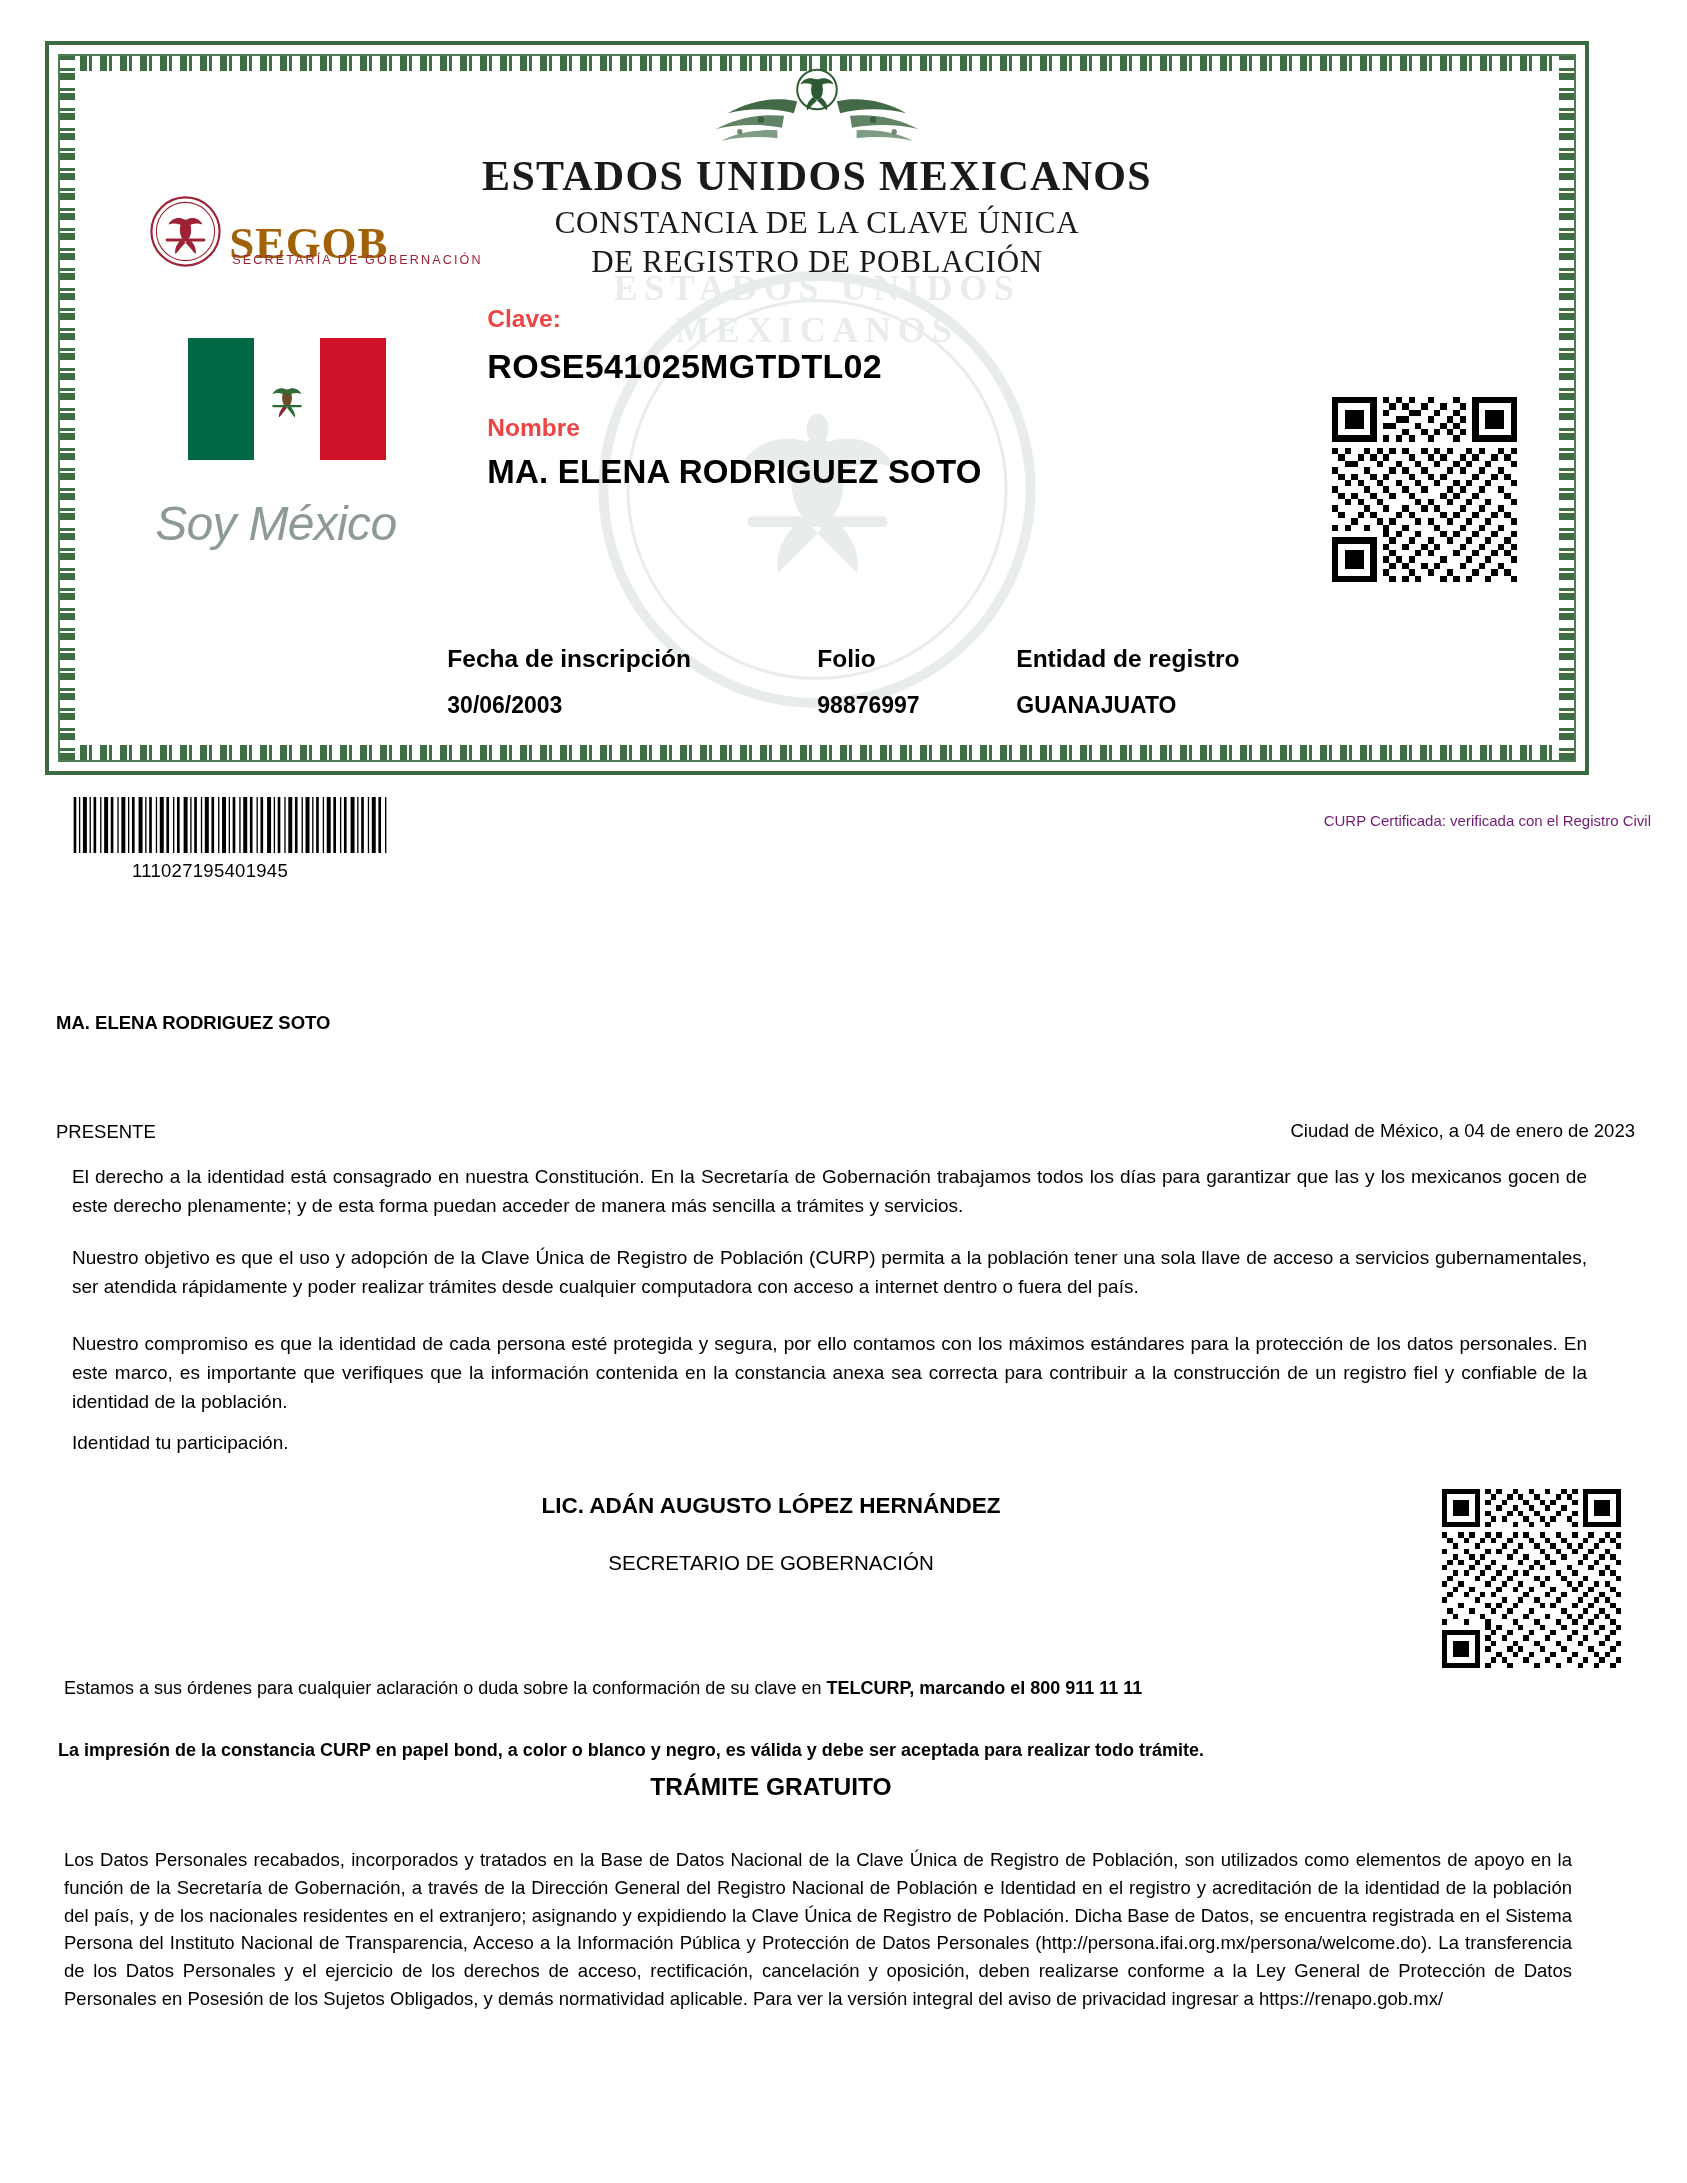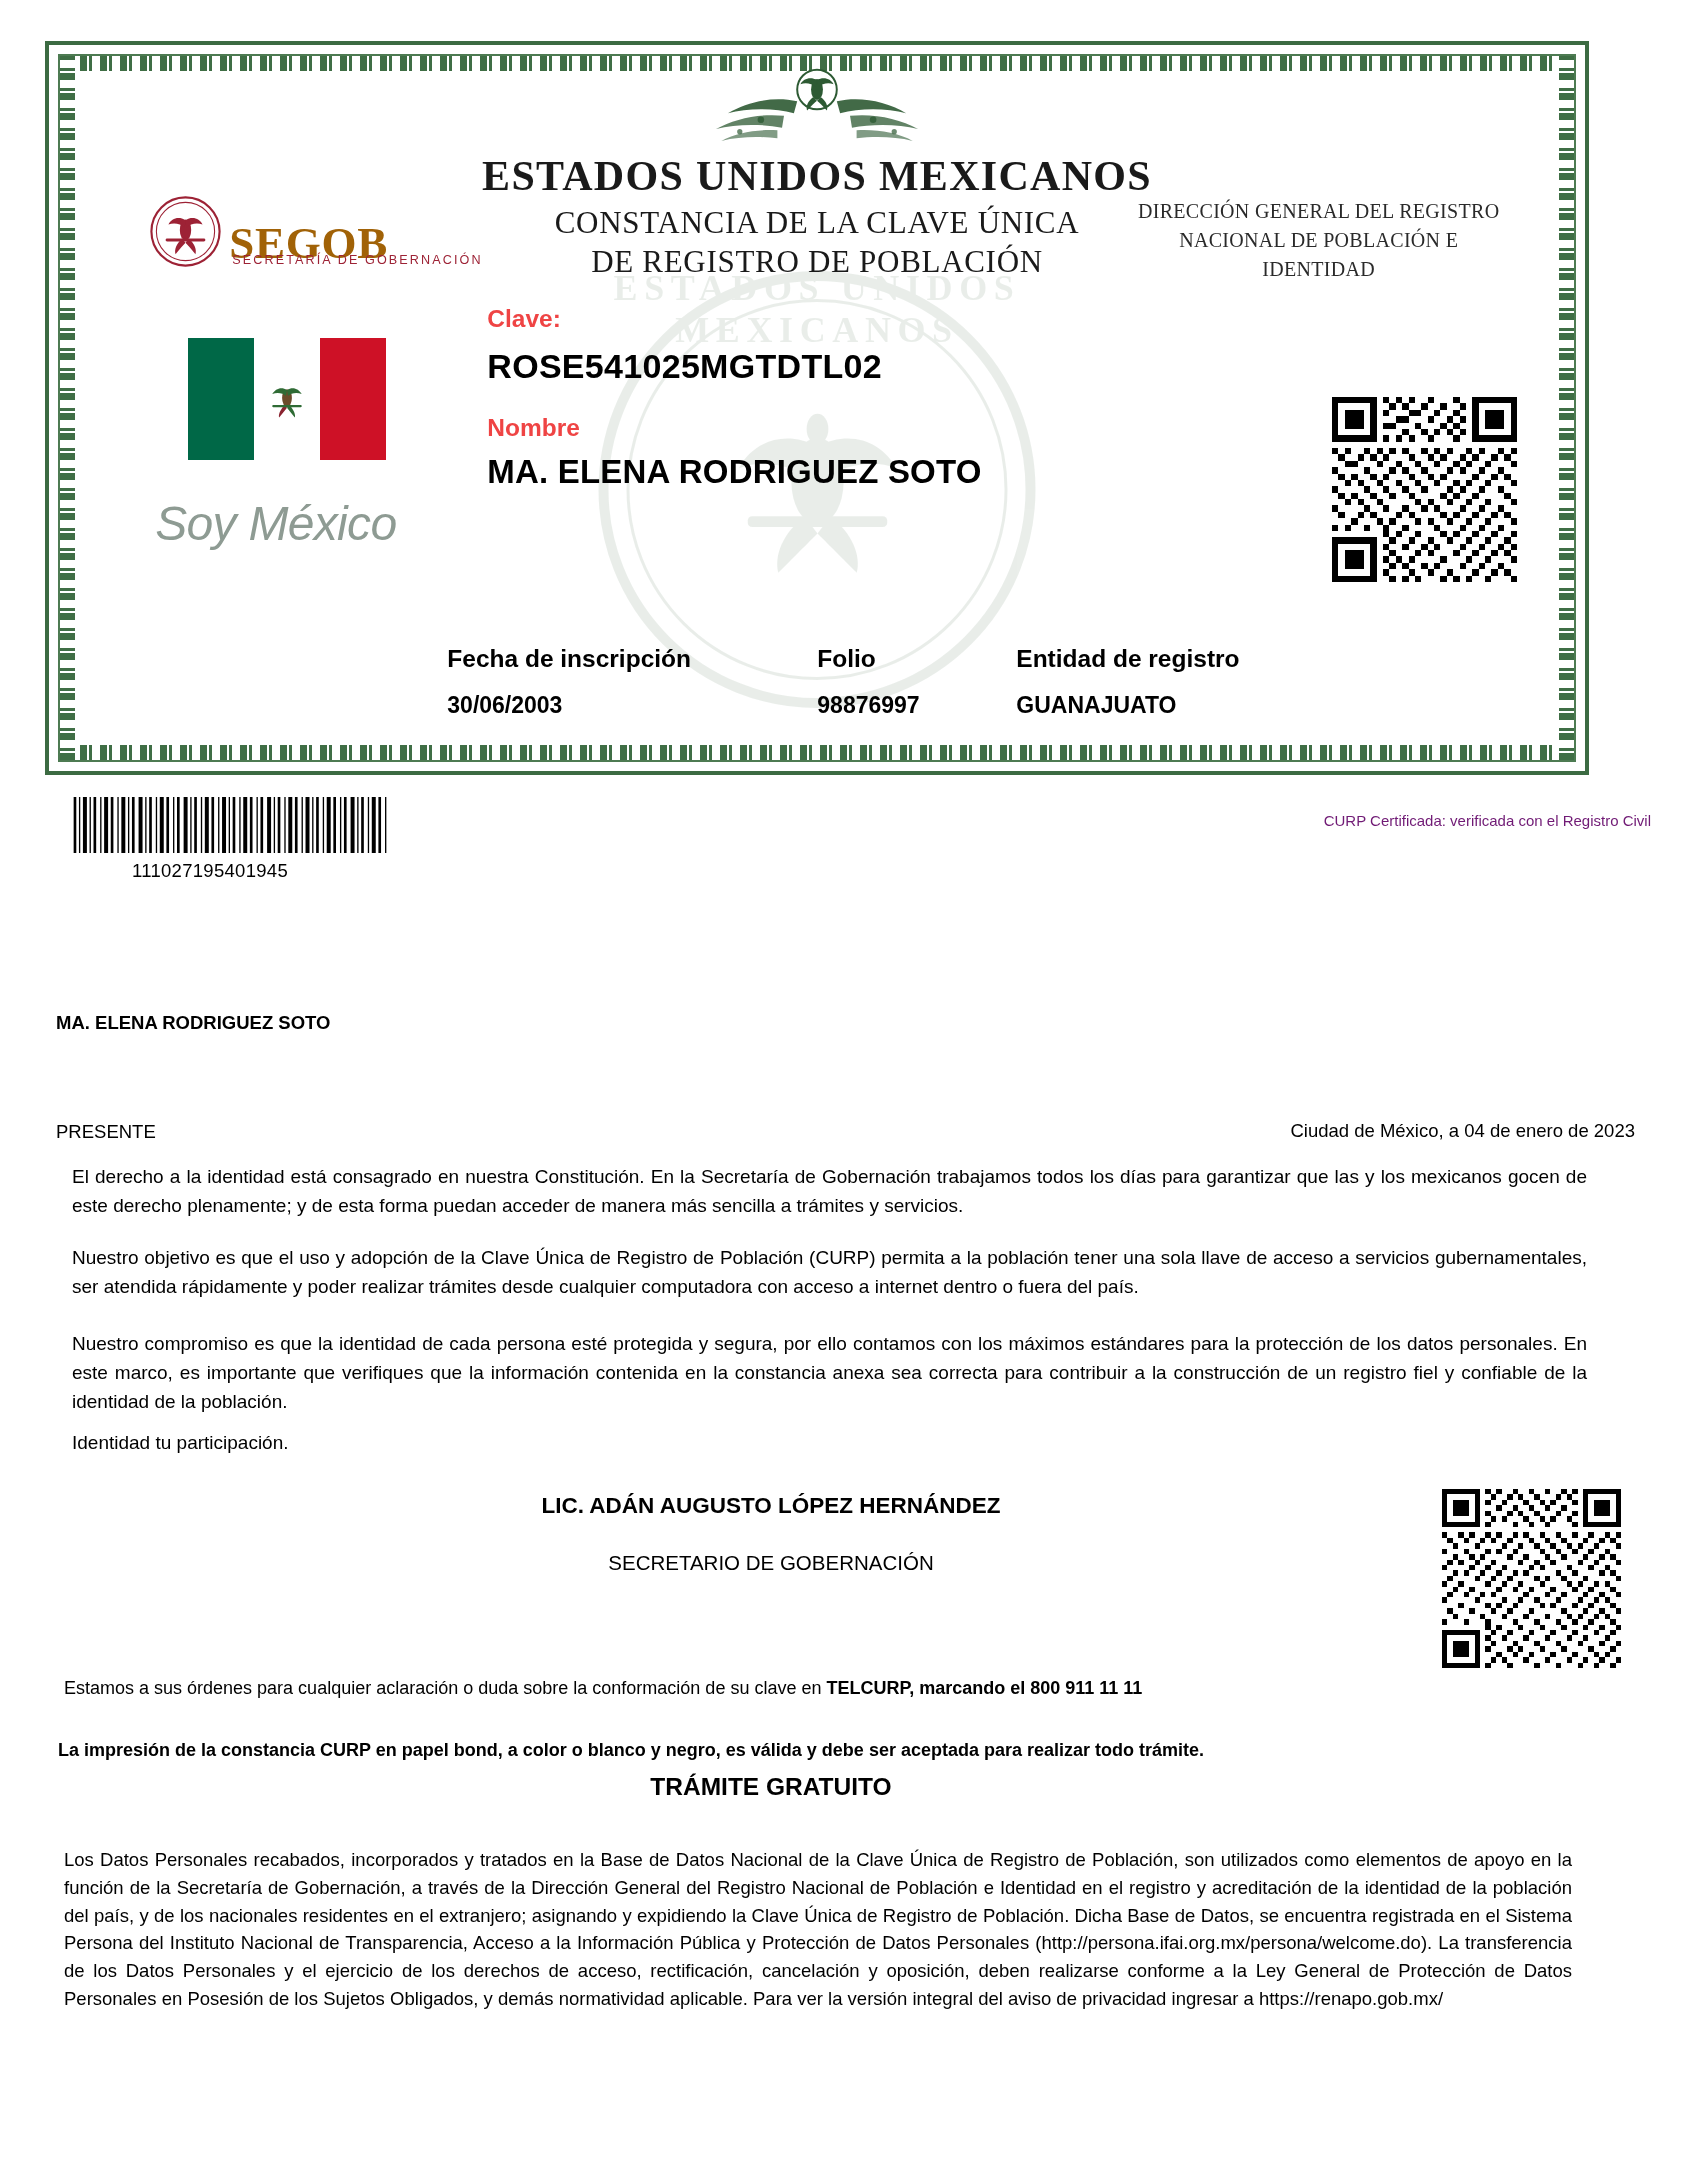--- a/index.html
+++ b/index.html
@@ -476,21 +476,20 @@
             <path d="M50 34 C60 28 70 32 74 40 C66 37 57 39 51 44 Z"></path>
             <path d="M45 60 C37 68 34 76 36 82 C42 75 47 69 50 66 Z"></path>
             <path d="M55 60 C63 68 66 76 64 82 C58 75 53 69 50 66 Z"></path>
             <rect x="22" y="60" width="56" height="4" rx="2"></rect>
           </g>
         </svg>
         <div class="segob-word">SEGOB</div>
         <div class="segob-tag">SECRETARÍA DE GOBERNACIÓN</div>
       </div>
 
-      <div class="dgrnp">DIRECCIÓN GENERAL DEL REGISTRO NACIONAL DE POBLACIÓN E IDENTIDAD</div>
 
       <div class="flag">
         <div class="stripe green"></div>
         <div class="stripe white">
           <svg class="flag-seal" viewBox="0 0 100 100">
             <g fill="#6b4b2a">
               <ellipse cx="50" cy="48" rx="10" ry="18"></ellipse>
               <path d="M50 32 C38 24 26 30 20 40 C30 36 42 38 48 44 Z" fill="#2f6b35"></path>
               <path d="M50 32 C62 24 74 30 80 40 C70 36 58 38 52 44 Z" fill="#2f6b35"></path>
               <path d="M45 62 C36 72 32 82 34 88 C41 79 47 72 50 68 Z" fill="#8a2330"></path>

